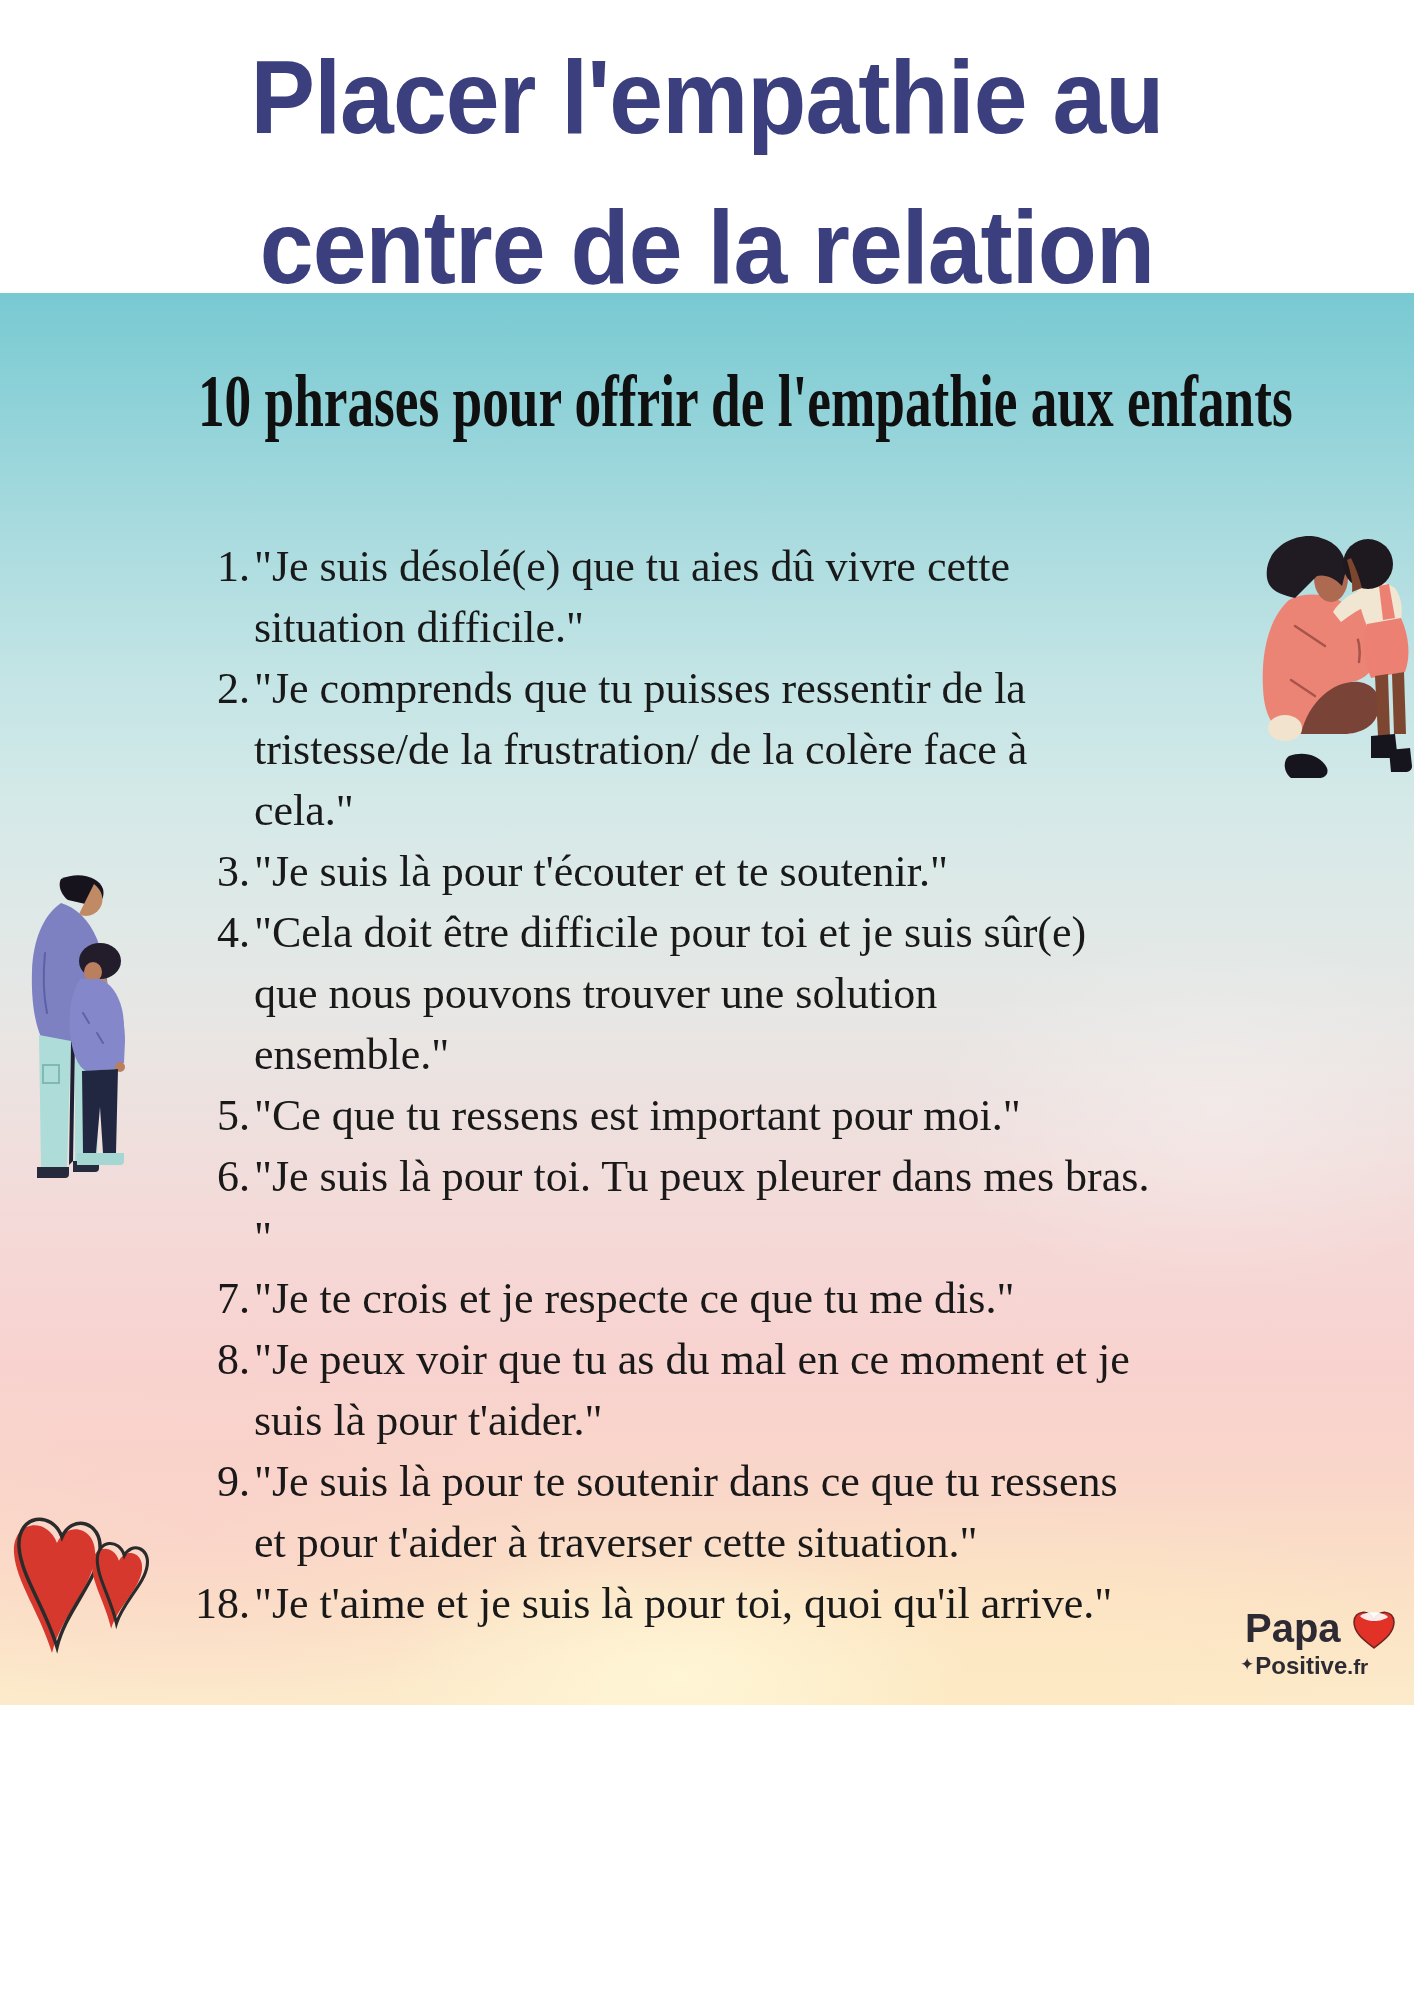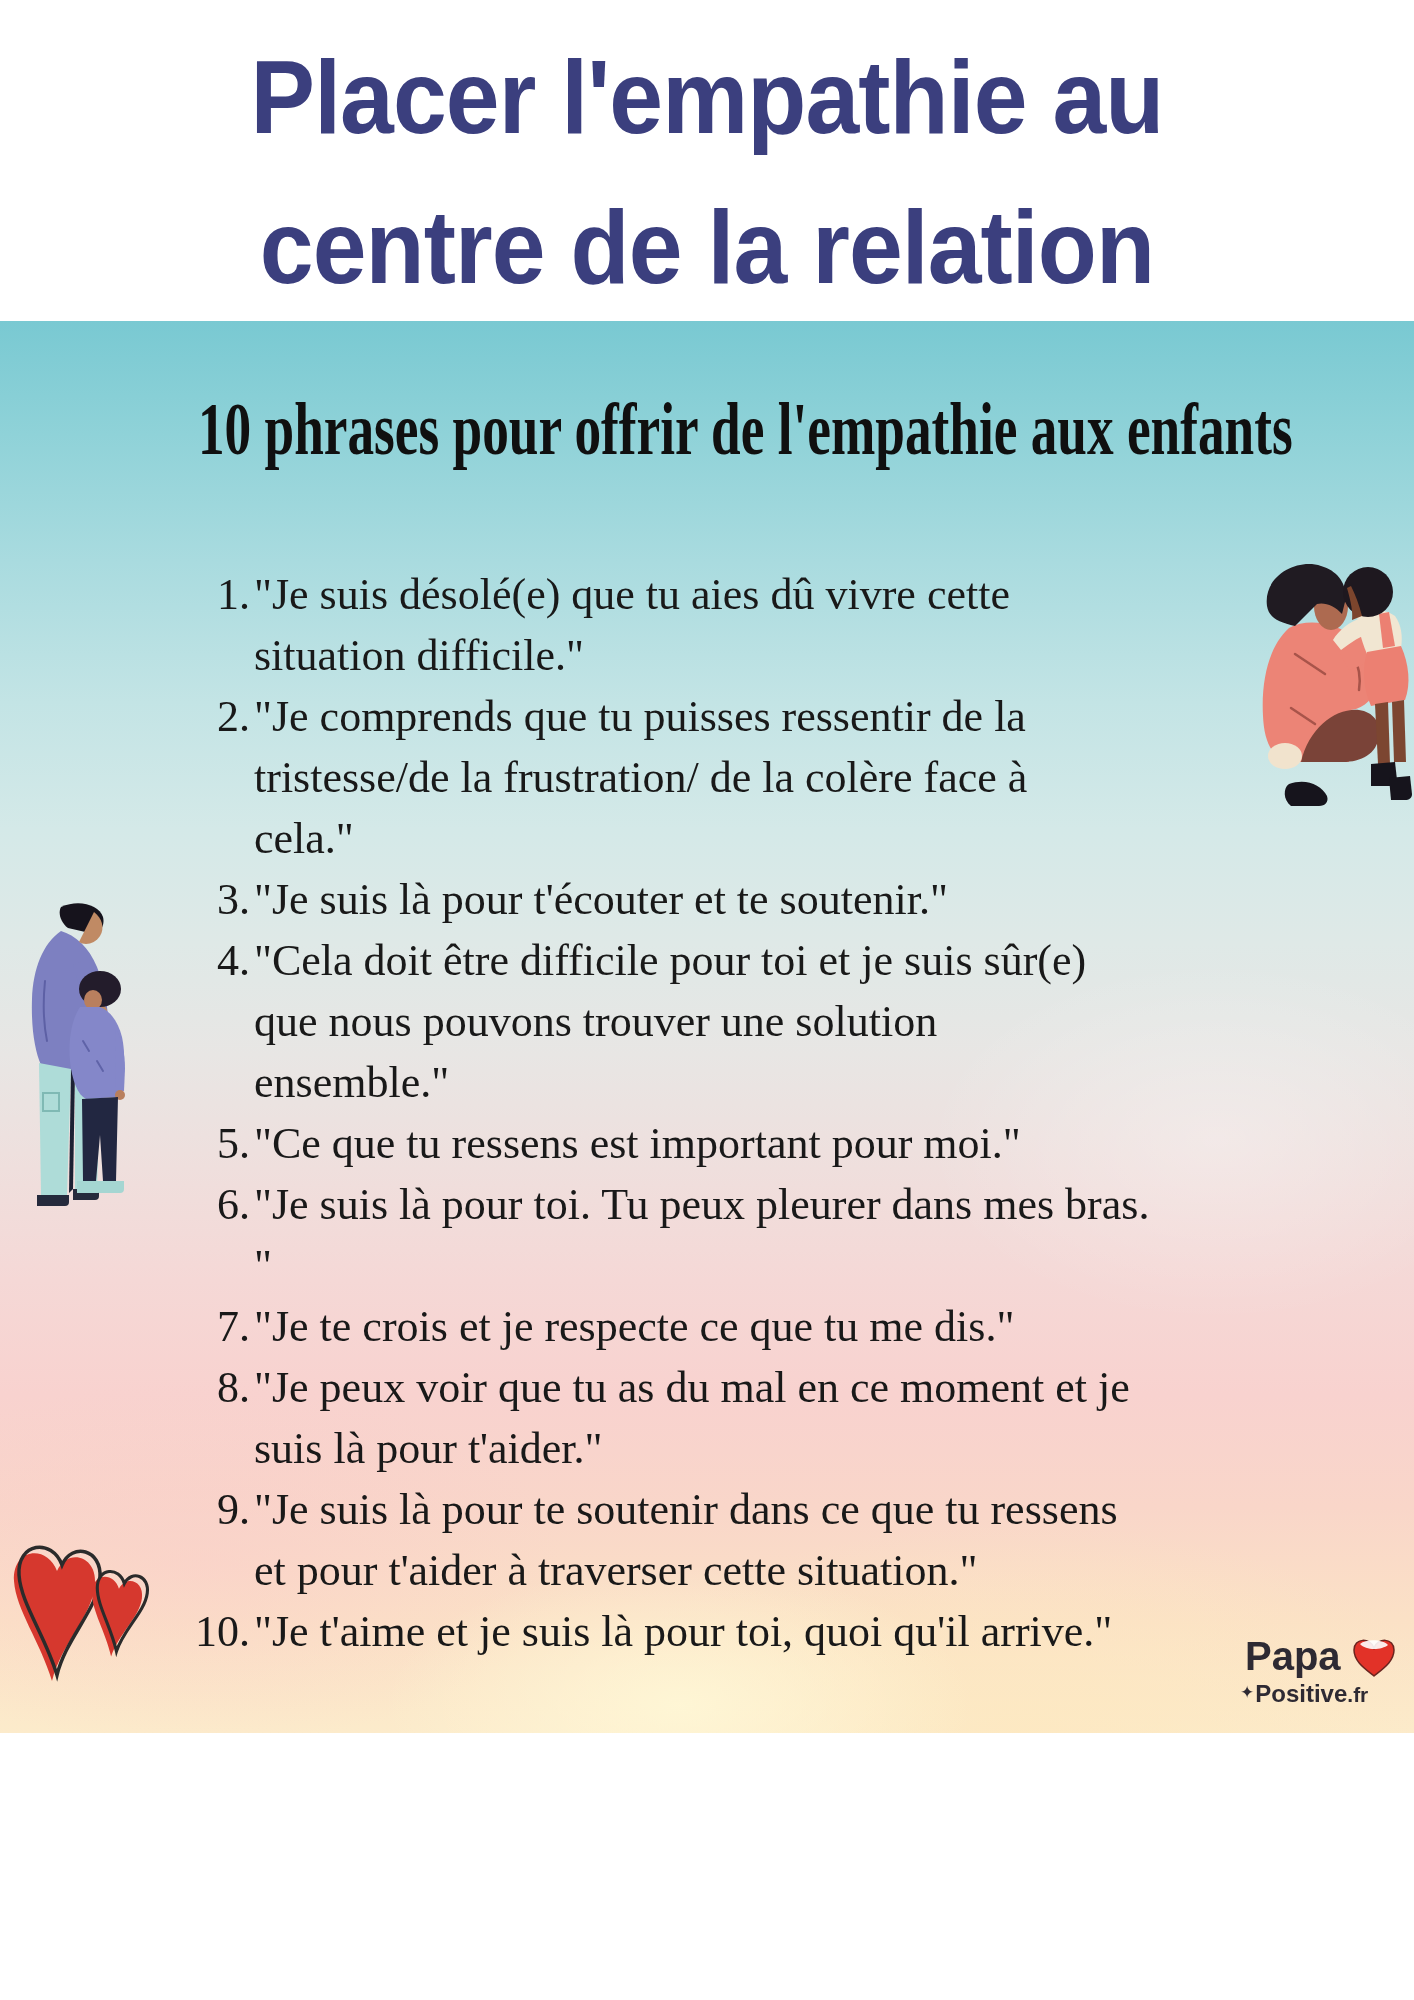--- a/index.html
+++ b/index.html
@@ -22,21 +22,20 @@
     position:absolute;left:0;top:293px;width:1414px;height:1412px;
     background:
       radial-gradient(420px 200px at 48% 98%, rgba(255,248,215,.85), transparent 70%),
       radial-gradient(520px 260px at 14% 88%, rgba(250,203,203,.45), transparent 70%),
       radial-gradient(640px 300px at 72% 100%, rgba(253,232,192,.8), transparent 70%),
       radial-gradient(420px 260px at 86% 58%, rgba(255,255,255,.28), transparent 70%),
       linear-gradient(180deg,
         #79c9d2 0%, #8fd2d8 8%, #a9dbdf 17%, #c3e4e5 27%, #d4e9e8 36%,
         #dfe9e7 44%, #e8e6e4 52%, #efdfdd 60%, #f5d8d6 68%, #f8d2cf 76%,
         #f9d6c9 84%, #fbe1c6 92%, #fcebcb 100%);
-    margin-top: 28px;
   }
 
   
   .subtitle{
     position:absolute;top:68px;left:0;width:1414px;text-align:center;
     font-family:"Liberation Serif","DejaVu Serif",serif;
     font-weight:700;font-size:74px;line-height:80px;color:#101010;
     transform:scaleX(0.72);transform-origin:center;white-space:nowrap;
   }
 
@@ -128,21 +127,21 @@
 suis là pour t'aider."</span>
   </li>
 
   <li class="phrase">
     <span class="num">9.</span>
     <span class="txt">"Je suis là pour te soutenir dans ce que tu ressens
 et pour t'aider à traverser cette situation."</span>
   </li>
 
   <li class="phrase">
-    <span class="num">10.</span>
+    <span class="num">18.</span>
     <span class="txt">"Je t'aime et je suis là pour toi, quoi qu'il arrive."</span>
   </li>
 </ol>
 
     <svg class="illu illu-mother" width="157" height="255" viewBox="0 0 157 255" aria-hidden="true">
       <path d="M34,70 C14,88 6,122 8,158 C9,182 16,198 32,204 L94,204 C90,188 90,170 96,152 C110,150 120,140 122,124 C124,102 112,86 98,78 C78,64 52,60 34,70 Z" fill="#ec8476"></path>
       <path d="M40,96 L70,116 M36,150 L60,166 M98,96 C104,108 106,120 104,132" stroke="#a8544a" stroke-width="2.5" fill="none" stroke-linecap="round"></path>
       <path d="M46,204 C54,170 80,150 104,152 C118,154 126,164 124,178 C122,196 106,204 88,204 Z" fill="#7a4338"></path>
       <ellipse cx="30" cy="198" rx="17" ry="13" fill="#f1e3cd"></ellipse>
       <path d="M34,226 C50,220 66,226 72,238 C74,244 70,248 64,248 L36,248 C28,242 28,230 34,226 Z" fill="#16141c"></path>

